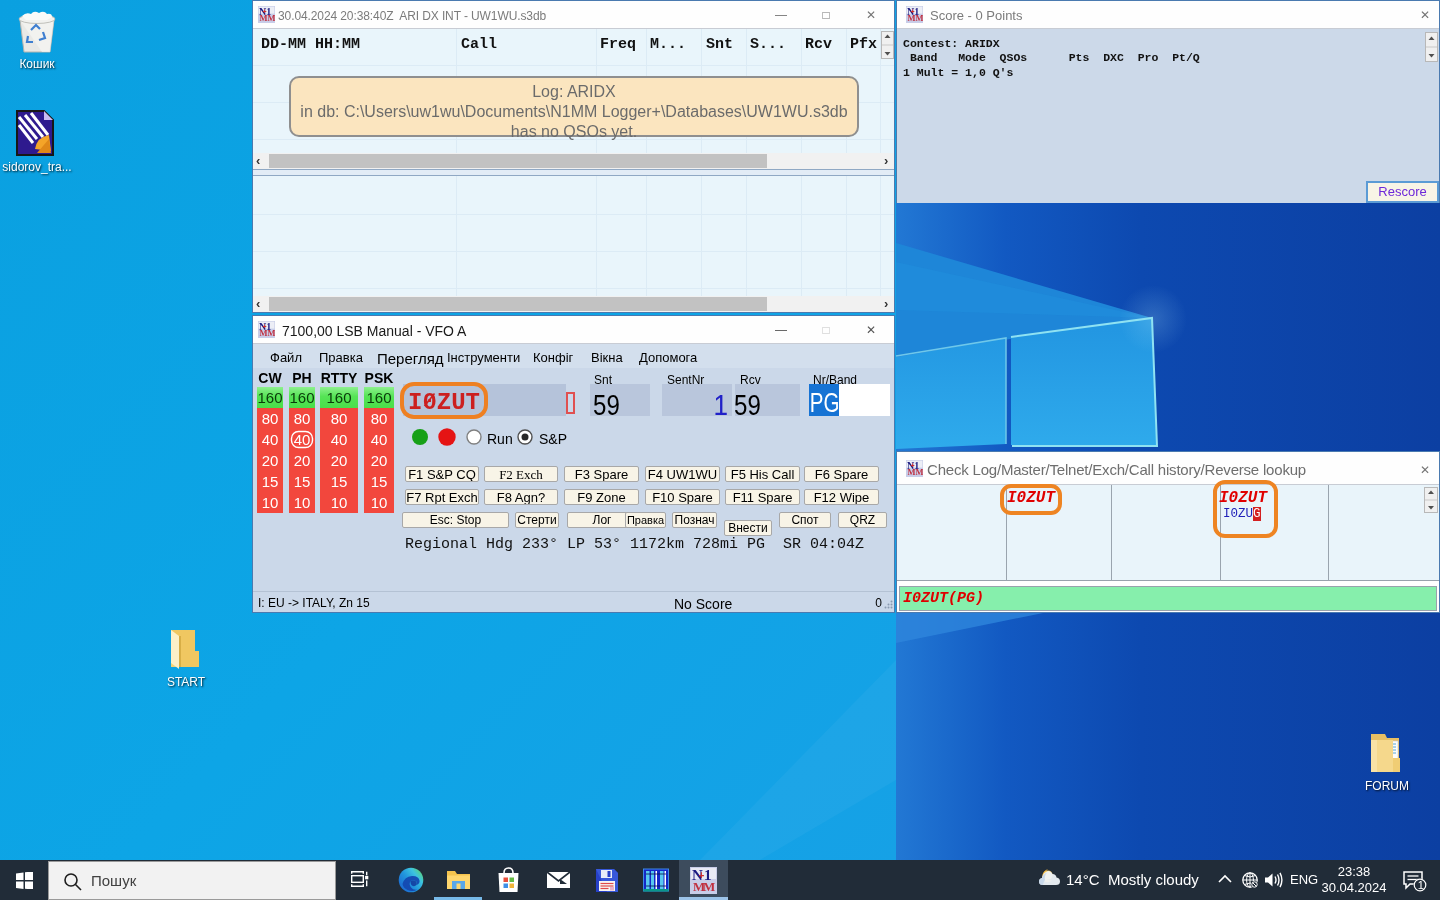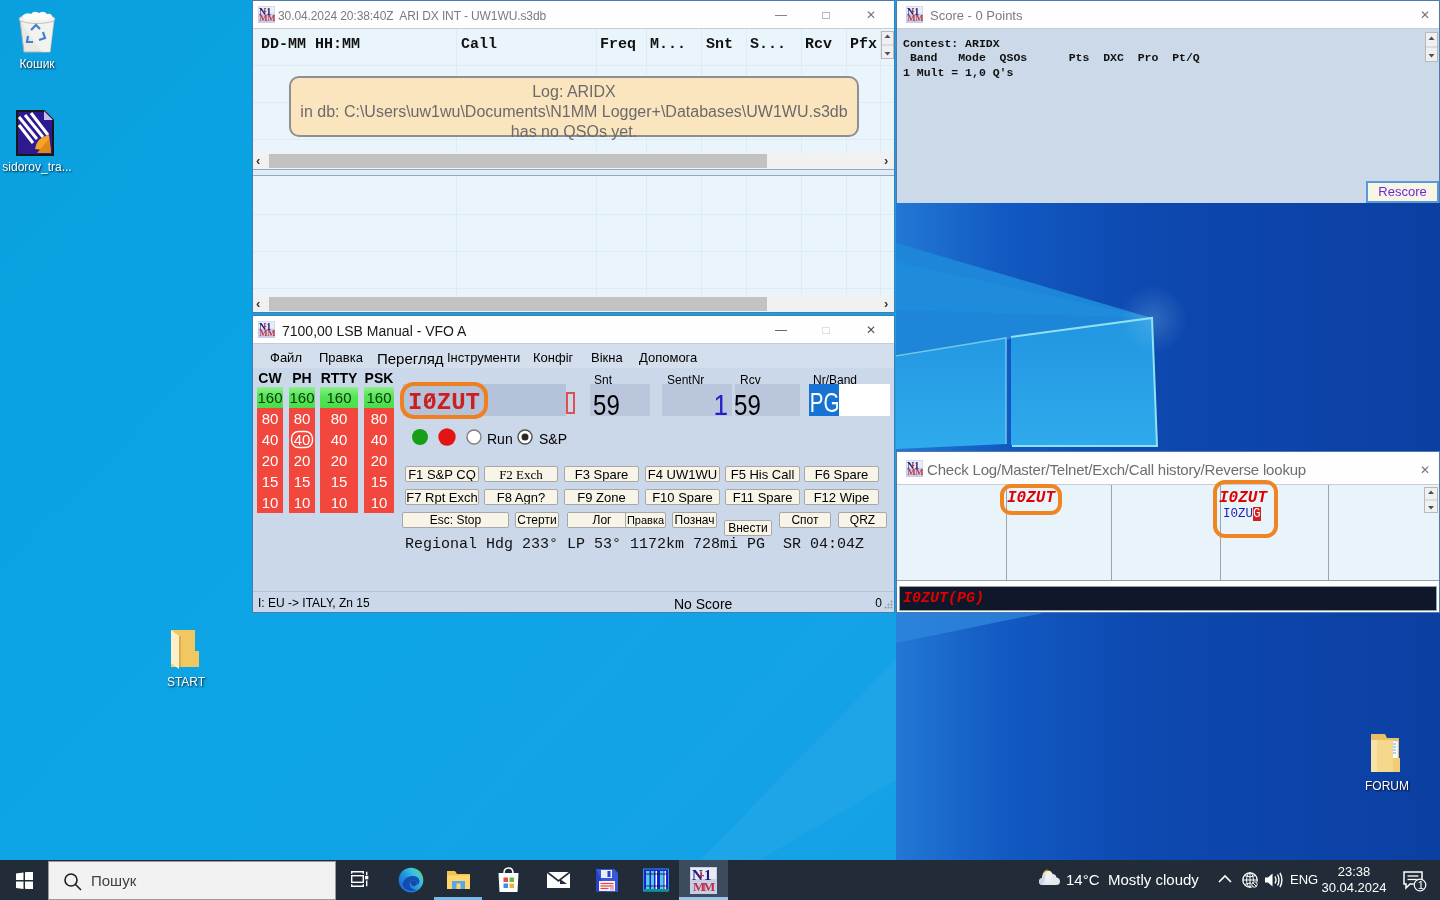--- a/index.html
+++ b/index.html
@@ -385,21 +385,21 @@
     <div class="mono abs" style="left:326px; top:22px; font-size:12.5px; color:#2020b8;">I0ZU<span style="background:#d42020; color:#fff;">G</span></div>
     <div class="abs" style="left:316px; top:-5px; width:65px; height:58px; border:4px solid #ee8422; border-radius:12px;"></div>
     <div class="abs" style="left:527px; top:2px; width:14px; height:26px; background:#f0f0f0; border:1px solid #b8b8b8;">
       <svg width="12" height="24" viewBox="0 0 12 24">
           <path d="M3 6 L6 2.5 L9 6 Z" fill="#505050"></path>
           <path d="M3 18 L6 21.5 L9 18 Z" fill="#505050"></path>
           <path d="M0 12 H12" stroke="#c8c8c8"></path>
         </svg>
     </div>
   </div>
-  <div class="abs" style="left:2px; top:134px; width:538px; height:25px; background:#0f172a; border:1px solid #98a2ac;">
+  <div class="abs" style="left:2px; top:134px; width:538px; height:25px; background:#86efac; border:1px solid #98a2ac;">
     <div class="mono abs" style="left:3px; top:3px; font-size:15px; font-weight:bold; font-style:italic; color:#e00000;">I0ZUT(PG)</div>
   </div>
 </div>
 
 <div class="abs" id="taskbar" style="left:0; top:860px; width:1440px; height:40px; background:#212c38;">
 
   <svg class="abs" style="left:16px; top:12px;" width="17" height="17" viewBox="0 0 17 17">
     <g fill="#ffffff">
         <path d="M0 1.5 L7.5 0.5 L7.5 8 L0 8 Z"></path>
         <path d="M9 0.3 L17 -0.7 L17 8 L9 8 Z"></path>

